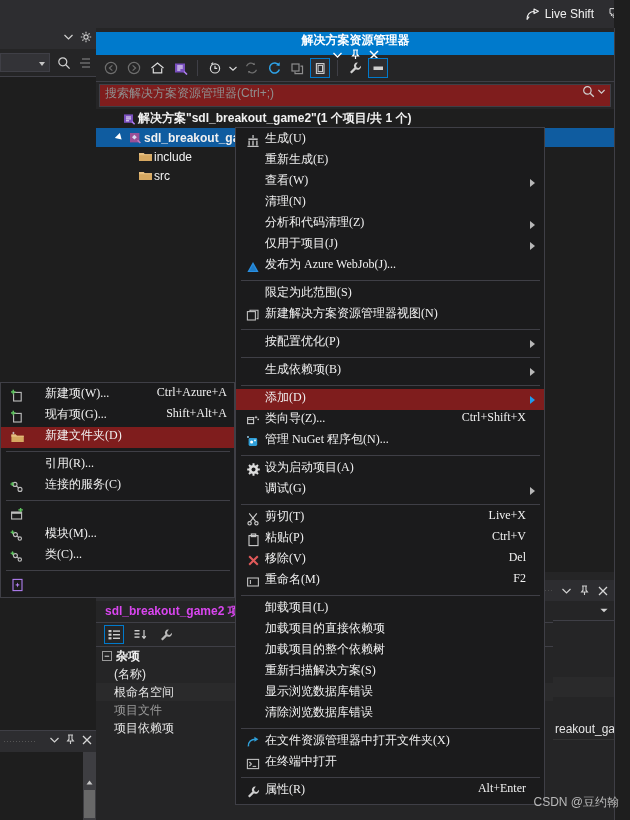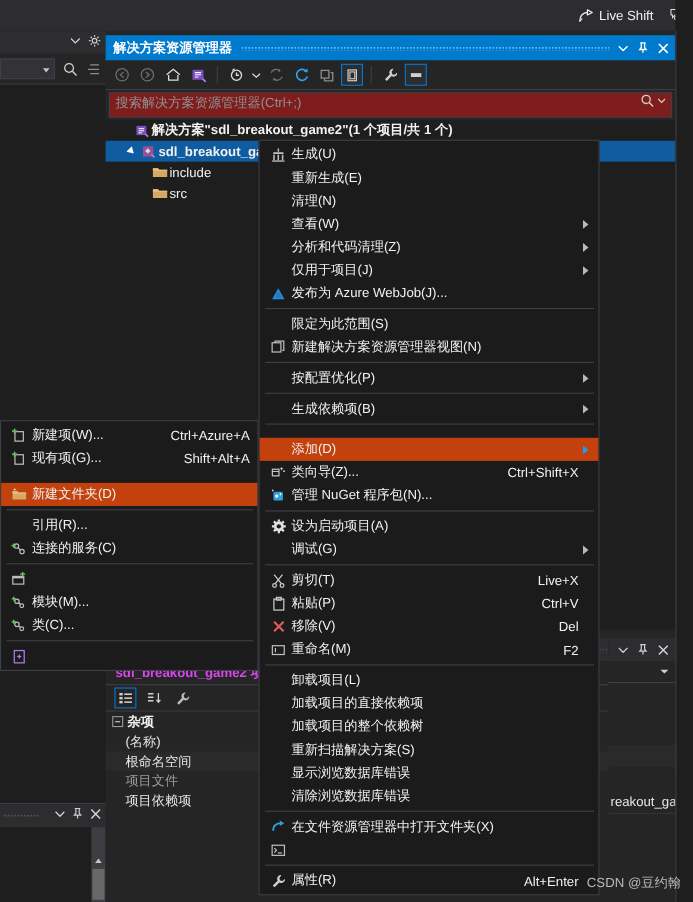--- a/index.html
+++ b/index.html
@@ -35,21 +35,21 @@
   .blp-head .dots { position:absolute; left:3px; top:9px; width: 32px; height: 3px;
     background-image: radial-gradient(#555 0.8px, transparent 0.9px); background-size: 3px 3px; }
   .blp-head .cg { position: absolute; right: 4px; top: 3px; display: flex; gap: 7px; align-items: center; }
   .blp-body { position: absolute; left:0; top: 21px; right: 0; bottom: 0; background: #1e1e1e; display:flex; }
   .blp-scroll { position:absolute; right:0; top:21px; width: 13px; bottom:0; background:#3e3e42; }
   .blp-thumb { position:absolute; right:1px; top:38px; width: 11px; height: 28px; background:#686868; }
   .blp-up { position:absolute; right:1px; top:25px; width: 11px; height: 11px; display:flex; align-items:center; justify-content:center; }
 
   
   .se { position: absolute; left: 96px; top: 32px; width: 518px; height: 548px; background: #252526; }
-  .se-title { height: 23px; background: #007acc; display: flex; align-items: center; padding: 0 6px 0 7px; }
+  .se-title { height: 23px; background: #007acc; display: flex; align-items: center; padding: 0 6px 0 7px; flex-direction: column; }
   .se-title .t { color: #ffffff; font-size: 12px; font-weight: 700; white-space: nowrap; }
   .se-title .dots { flex: 1; height: 4px; margin: 0 8px;
     background-image: radial-gradient(rgba(255,255,255,.45) 0.8px, transparent 0.9px); background-size: 3px 3px; }
   .se-title .cg { display: flex; align-items: center; gap: 9px; }
 
   .se-toolbar { height: 27px; background: #252526; display: flex; align-items: center; gap: 3px; padding: 0 5px;
                 border-bottom: 1px solid #3f3f46; }
   .tb-sep { width: 1px; height: 16px; background: #3f3f46; margin: 0 4px; }
   .tb-btn { width: 20px; height: 20px; display: flex; align-items: center; justify-content: center; }
   .tb-btn.sel { border: 1px solid #007acc; background: #2d2d30; }
@@ -95,35 +95,35 @@
   .prs-bar { height: 20px; border-bottom: 1px solid #3f3f46; display:flex; align-items:center; justify-content:flex-end; padding-right:6px; }
   .prs-rowA { height: 56px; }
   .prs-rowB { height: 20px; background: #2a2a2b; }
   .prs-rowC { height: 22px; }
   .prs-txt { height: 20px; display:flex; align-items:center; font-size:12px; color:#e6e6e6; padding-left:2px; white-space:nowrap;}
   .prs-rowD { height: 20px; border-top:1px solid #333; }
 
   
   .ctx { position: absolute; left: 235px; top: 127px; width: 310px; background: #1b1b1c;
          border: 1px solid #3f3f46; padding: 2px 0; z-index: 50; }
-  .mi { height: 21px; display: flex; align-items: center; font-size: 12px; color: #f1f1f1; position: relative; padding-left: 5px; }
-  .mi.hl { background: #c2410c; margin-top: 12px; }
+  .mi { height: 21px; display: flex; align-items: flex-start; font-size: 12px; color: #f1f1f1; position: relative; padding-left: 5px; font-family: Liberation Serif, serif; }
+  .mi.hl { background: #7f1d1d; }
   .mi .mic { width: 24px; height: 21px; display: flex; align-items: center; justify-content: center; flex: 0 0 24px; }
   .mi .mlbl { flex: 1; white-space: nowrap; }
   .mi .mkey { color: #f1f1f1; font-size: 12px; padding-right: 18px; }
   .mi .marr { position: absolute; right: 9px; top: 50%; transform: translateY(-50%);
               width: 0; height: 0; border-top: 4px solid transparent; border-bottom: 4px solid transparent;
               border-left: 5px solid #b8b8b8; }
   .mi.hl .marr { border-left-color: #1f9cf0; }
   .msep { height: 1px; background: #3f3f46; margin: 3px 4px 3px 5px; }
 
   
   .sub { position: absolute; left: 0px; top: 382px; width: 235px; background: #1b1b1c;
          border: 1px solid #3f3f46; padding: 2px 0; z-index: 60; }
-  .sub .mi { padding-left: 4px; }
+  .sub .mi { padding-left: 4px; gap: 16px; }
   .sub .mi .mkey { padding-right: 7px; }
 
   
   .wm { position: absolute; right: 11px; bottom: 9px; color: #b9b9b9; font-size: 12px; z-index: 80; }
 
   
   .rgutter { position: absolute; left: 614px; top: 0; width: 16px; height: 820px; background: #1e1e1e; }
   .rgutter .seam { position:absolute; left:0; top:28px; width:1px; bottom:0; background:#3f3f46; }
 
   svg { display: block; }
@@ -513,27 +513,27 @@
       <span class="mlbl">生成(U)</span>
     </div>
 
     <div class="mi">
       <span class="mic"></span>
       <span class="mlbl">重新生成(E)</span>
     </div>
 
     <div class="mi">
       <span class="mic"></span>
-      <span class="mlbl">清理(N)</span>
-    </div>
-
-    <div class="mi">
-      <span class="mic"></span>
       <span class="mlbl">查看(W)</span>
       <span class="marr"></span>
+    </div>
+
+    <div class="mi">
+      <span class="mic"></span>
+      <span class="mlbl">清理(N)</span>
     </div>
 
     <div class="mi">
       <span class="mic"></span>
       <span class="mlbl">分析和代码清理(Z)</span>
       <span class="marr"></span>
     </div>
 
     <div class="mi">
       <span class="mic"></span>
@@ -738,20 +738,21 @@
     </div>
 
     <div class="mi">
       <span class="mic">
         <svg width="14" height="12" viewBox="0 0 14 12">
             <rect x="1.4" y="1.4" width="11.2" height="9.2" fill="none" stroke="#bfbfbf" stroke-width="1.1"></rect>
             <path d="M3.4 4 L5.4 6 L3.4 8" fill="none" stroke="#bfbfbf" stroke-width="1.1"></path>
             <path d="M6.6 8.4 h3.6" stroke="#bfbfbf" stroke-width="1.1"></path>
           </svg>
       </span>
+      <span class="mlbl">在终端中打开</span>
     </div>
 
     <div class="msep"></div>
 
     <div class="mi">
       <span class="mic">
         <svg width="15" height="14" viewBox="0 0 15 14">
             <path d="M9.8 1.6 a3.3 3.3 0 0 0 -3.4 5 L2 11 l1.6 1.6 L8 8.2 a3.3 3.3 0 0 0 5-3.4 L10.8 7 L8.6 6.4 L8 4.2 Z" fill="#d0d0d0"></path>
           </svg>
       </span>

